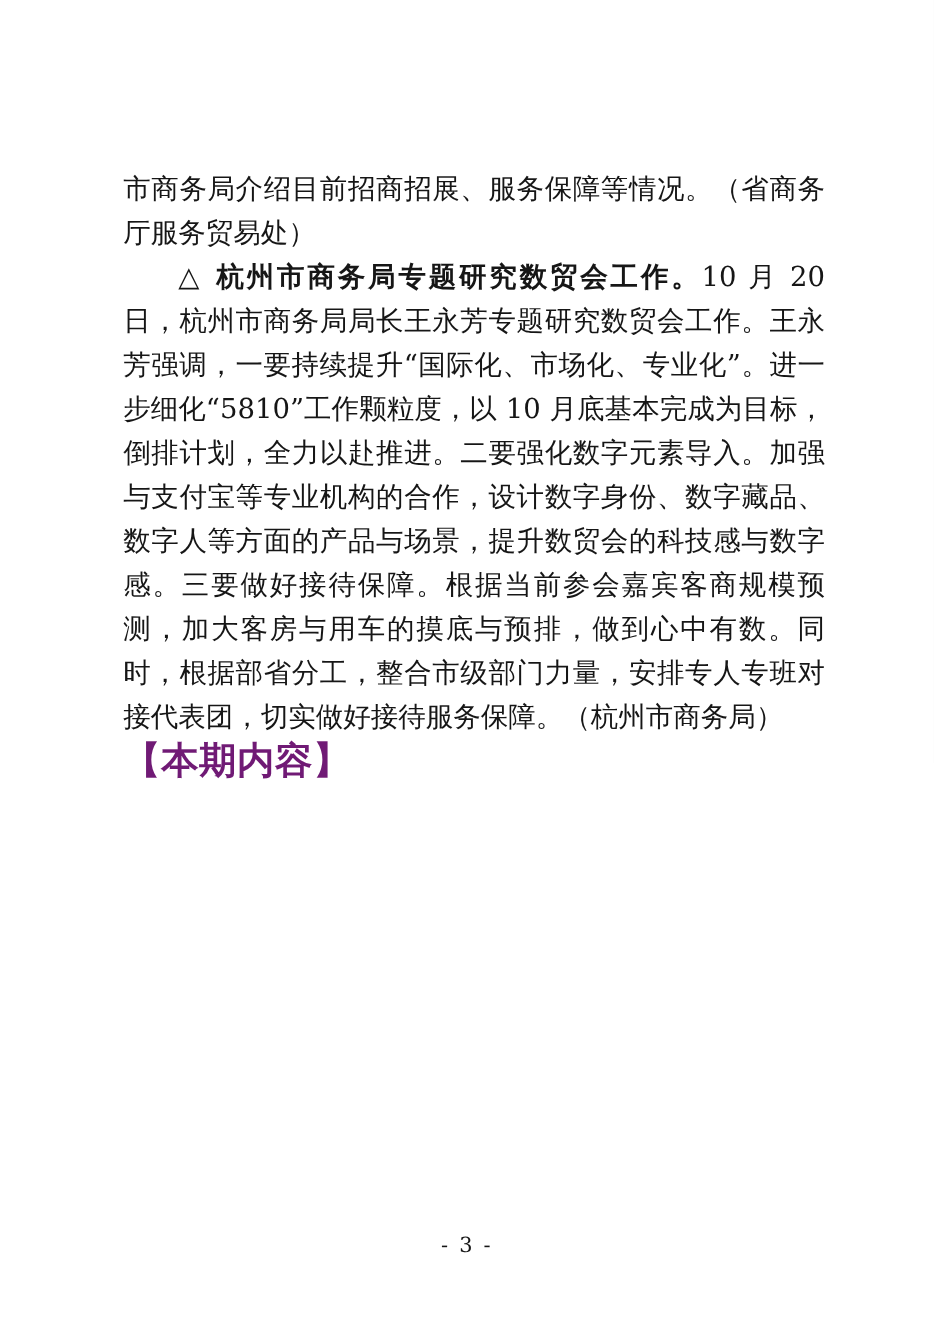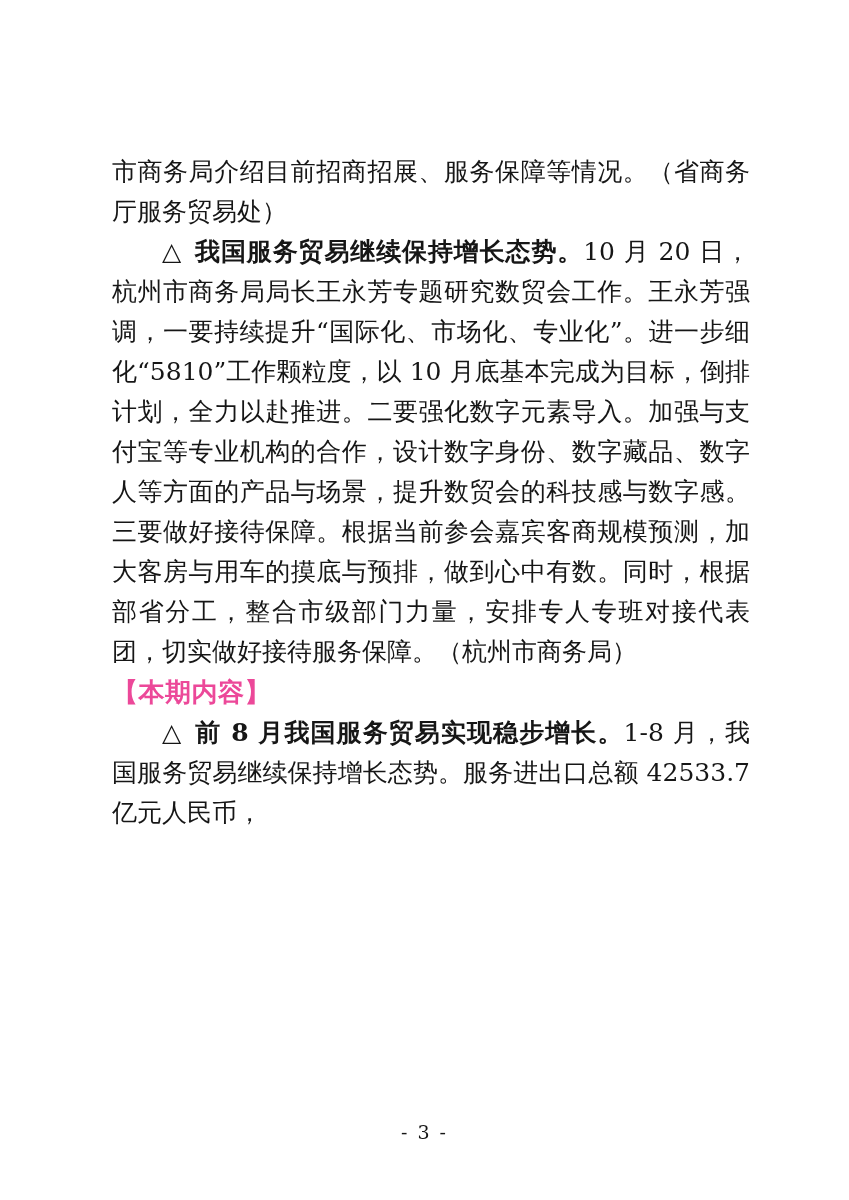--- a/index.html
+++ b/index.html
@@ -41,24 +41,24 @@
   }
   .marker {
     margin-right: 13px;
   }
   .section-heading {
     margin: 0;
     padding: 0;
     text-indent: 0;
     font-family: "DejaVu Sans", "Liberation Sans", sans-serif;
     font-weight: 700;
-    font-size: 26px;
+    font-size: 34px;
     line-height: 41px;
     letter-spacing: 0.5px;
-    color: #ec4899;
+    color: #701a75;
   }
   .footer {
     position: absolute;
     left: 0;
     top: 1121px;
     width: 100%;
     text-align: center;
   }
   .page-number {
     font-family: "DejaVu Serif", "Liberation Serif", serif;
@@ -69,24 +69,23 @@
 </style>
 </head>
 <body>
 
 <div class="page">
   <div class="content">
 
     <p class="para no-indent"><span>市商务局介绍目前招商招展、服务保障等情况。（省商务厅服务贸易处）</span></p>
 
 
-    <p class="para"><span class="bold marker">△</span><span class="bold">我国服务贸易继续保持增长态势。</span><span>10 月 20 日，杭州市商务局局长王永芳专题研究数贸会工作。王永芳强调，一要持续提升“国际化、市场化、专业化”。进一步细化“5810”工作颗粒度，以 10 月底基本完成为目标，倒排计划，全力以赴推进。二要强化数字元素导入。加强与支付宝等专业机构的合作，设计数字身份、数字藏品、数字人等方面的产品与场景，提升数贸会的科技感与数字感。三要做好接待保障。根据当前参会嘉宾客商规模预测，加大客房与用车的摸底与预排，做到心中有数。同时，根据部省分工，整合市级部门力量，安排专人专班对接代表团，切实做好接待服务保障。（杭州市商务局）</span></p>
+    <p class="para"><span class="bold marker">△</span><span class="bold">杭州市商务局专题研究数贸会工作。</span><span>10 月 20 日，杭州市商务局局长王永芳专题研究数贸会工作。王永芳强调，一要持续提升“国际化、市场化、专业化”。进一步细化“5810”工作颗粒度，以 10 月底基本完成为目标，倒排计划，全力以赴推进。二要强化数字元素导入。加强与支付宝等专业机构的合作，设计数字身份、数字藏品、数字人等方面的产品与场景，提升数贸会的科技感与数字感。三要做好接待保障。根据当前参会嘉宾客商规模预测，加大客房与用车的摸底与预排，做到心中有数。同时，根据部省分工，整合市级部门力量，安排专人专班对接代表团，切实做好接待服务保障。（杭州市商务局）</span></p>
 
     <h2 class="section-heading">【本期内容】</h2>
 
-    <p class="para"><span class="bold marker">△</span><span class="bold">前 8 月我国服务贸易实现稳步增长。</span><span>1-8 月，我国服务贸易继续保持增长态势。服务进出口总额 42533.7 亿元人民币，</span></p>
 
   </div>
 
   <div class="footer">
     <span class="page-number">- 3 -</span>
   </div>
 </div>
 
 </body></html>

